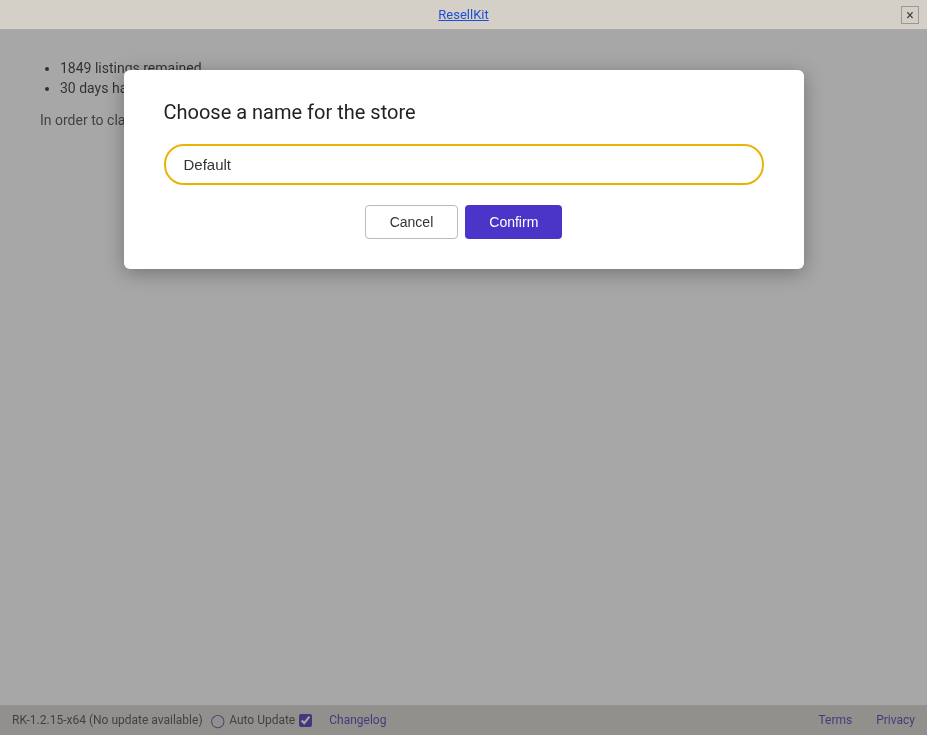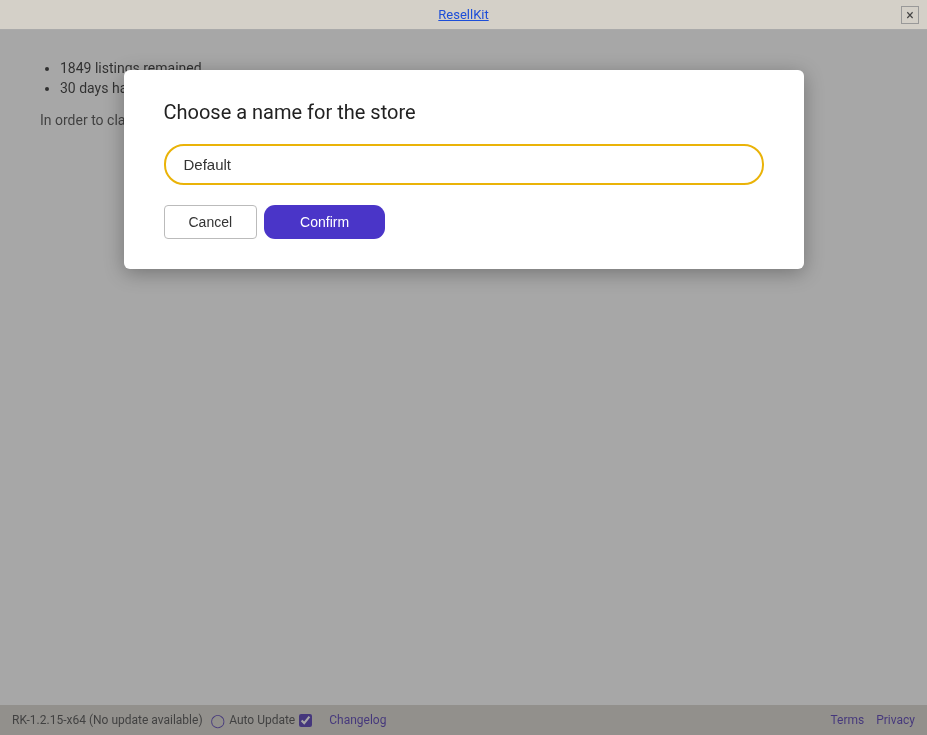--- a/index.html
+++ b/index.html
@@ -116,21 +116,21 @@
       background: #d4d0c8;
       display: flex;
       align-items: center;
       padding: 0 12px;
       font-size: 12px;
       color: #333;
     }
     .footer-right {
       margin-left: auto;
       display: flex;
-      gap: 12px;
+      gap: 24px;
     }
     .footer-link {
       color: #3a1fa8;
       cursor: pointer;
       text-decoration: none;
     }
     .footer-auto-update {
       display: flex;
       align-items: center;
       gap: 4px;
@@ -177,37 +177,37 @@
       border: 2px solid #eab308;
       border-radius: 20px;
       padding: 10px 18px;
       font-size: 15px;
       color: #333;
       outline: none;
       margin-bottom: 20px;
     }
     .dialog-actions {
       display: flex;
-      justify-content: flex-start;
+      justify-content: center;
       gap: 7px;
     }
     .btn-cancel {
       background: #fff;
       border: 1px solid #bbb;
       border-radius: 4px;
       padding: 8px 24px;
       font-size: 14px;
       cursor: pointer;
       color: #333;
     }
     .btn-confirm {
       background: #4a35c8;
       border: none;
-      border-radius: 11px;
-      padding: 8px 36px;
+      border-radius: 4px;
+      padding: 8px 24px;
       font-size: 14px;
       cursor: pointer;
       color: #fff;
     }
   </style>
 </head>
 <body>
 
 <div class="title-bar">
   <span class="title-bar-title">ResellKit</span>

